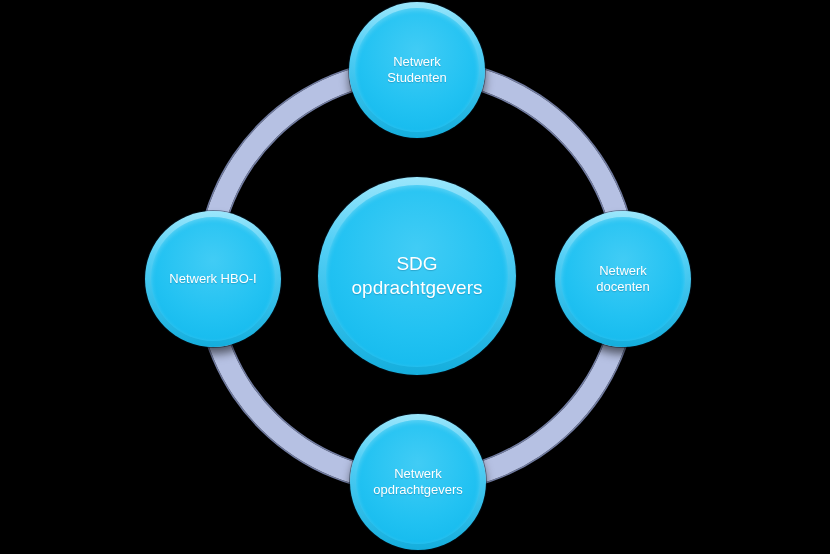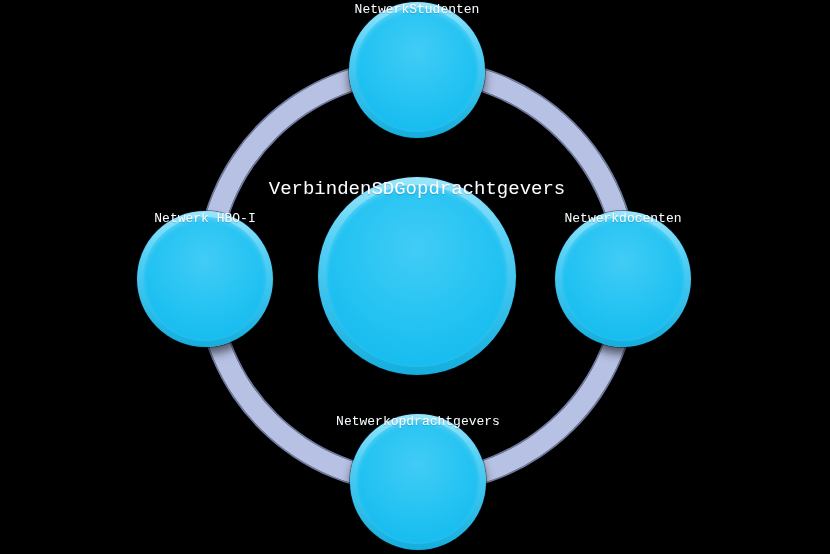--- a/index.html
+++ b/index.html
@@ -40,37 +40,36 @@
     position: absolute;
     inset: 4.2%;
     border-radius: 50%;
     background: radial-gradient(circle at 50% 35%, #41ccf5 0%, #22c2f2 55%, #10b8ec 96%);
     box-shadow: inset 0 2px 5px rgba(255,255,255,0.25);
   }
   .bubble .label {
     position: absolute;
     inset: 0;
     display: flex;
-    flex-direction: row;
-    align-items: flex-start;
+    flex-direction: column;
+    align-items: center;
     justify-content: center;
     text-align: center;
     color: #ffffff;
     text-shadow: 0 1px 1px rgba(0,60,90,0.25);
-    font-family: Liberation Mono, monospace;
   }
   .ln { display: block; }
   .sat { width: 136px; height: 136px; }
   .sat .label { font-size: 13px; line-height: 16px; }
   .bubble.center { left: 318px; top: 177px; width: 198px; height: 198px; }
   .bubble.center .label { font-size: 19px; line-height: 24px; }
   .bubble.top    { left: 349px; top: 2px; }
   .bubble.right  { left: 555px; top: 211px; }
   .bubble.bottom { left: 350px; top: 414px; }
-  .bubble.left   { left: 137px; top: 211px; }
+  .bubble.left   { left: 145px; top: 211px; }
 </style>
 </head>
 <body>
 
 <div class="stage">
 
   <div class="ring"></div>
 
   <div class="bubble sat top">
     <div class="label">
@@ -94,19 +93,18 @@
   </div>
 
   <div class="bubble sat left">
     <div class="label">
       <span class="ln">Netwerk HBO-I</span>
     </div>
   </div>
 
   <div class="bubble center">
     <div class="label">
-      <span class="ln">Verbinden</span>
       <span class="ln">SDG</span>
       <span class="ln">opdrachtgevers</span>
     </div>
   </div>
 
 </div>
 
 </body></html>

